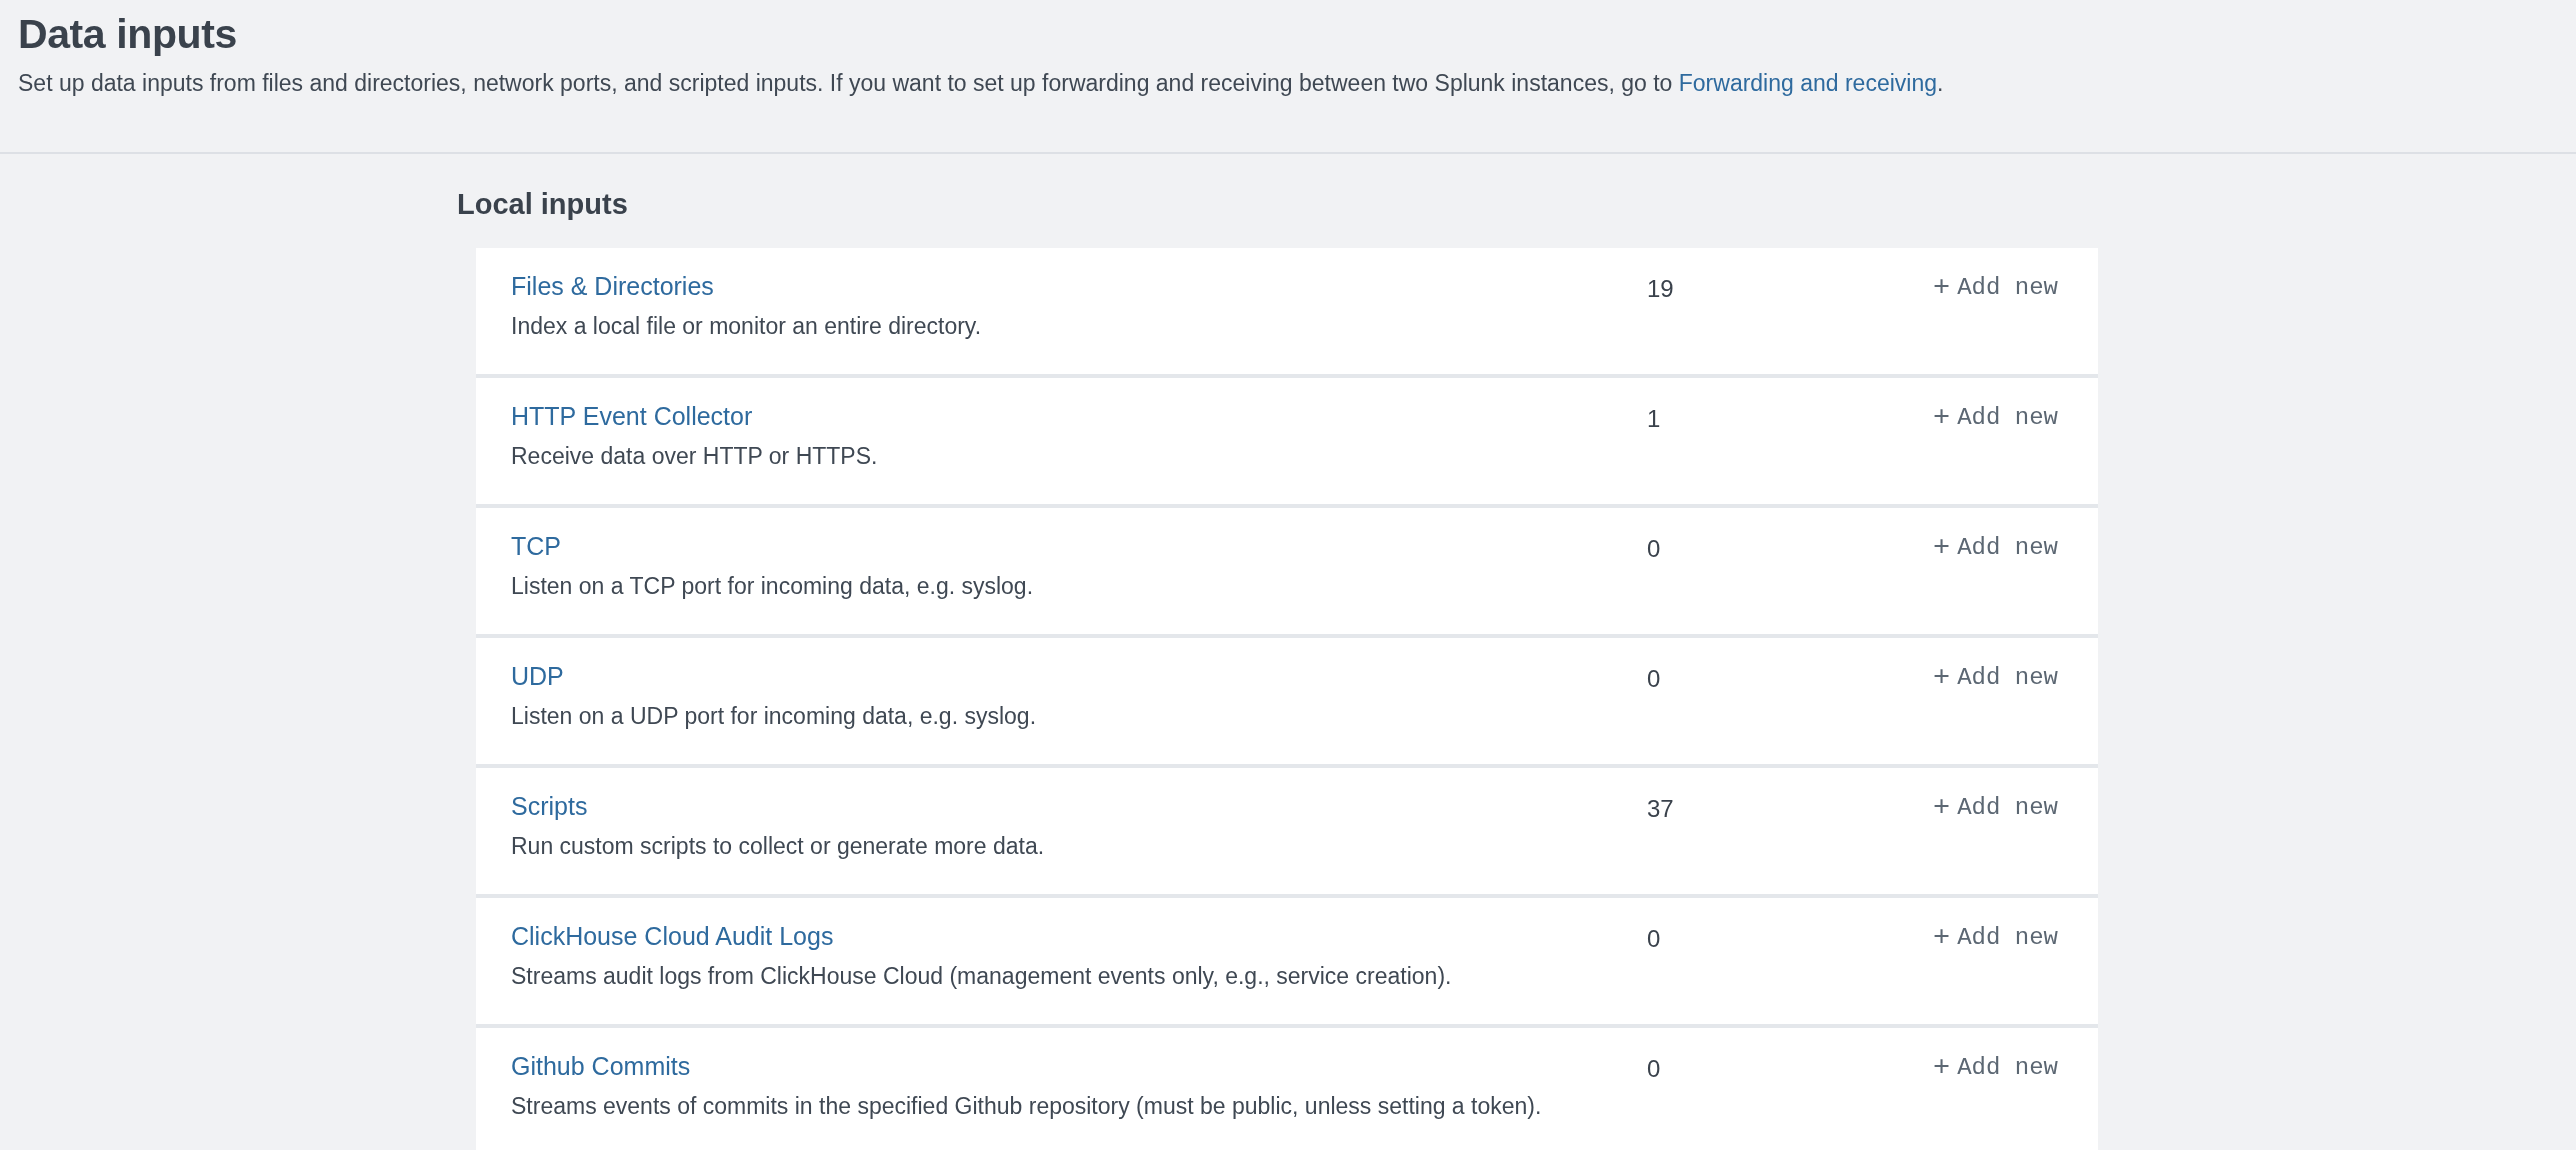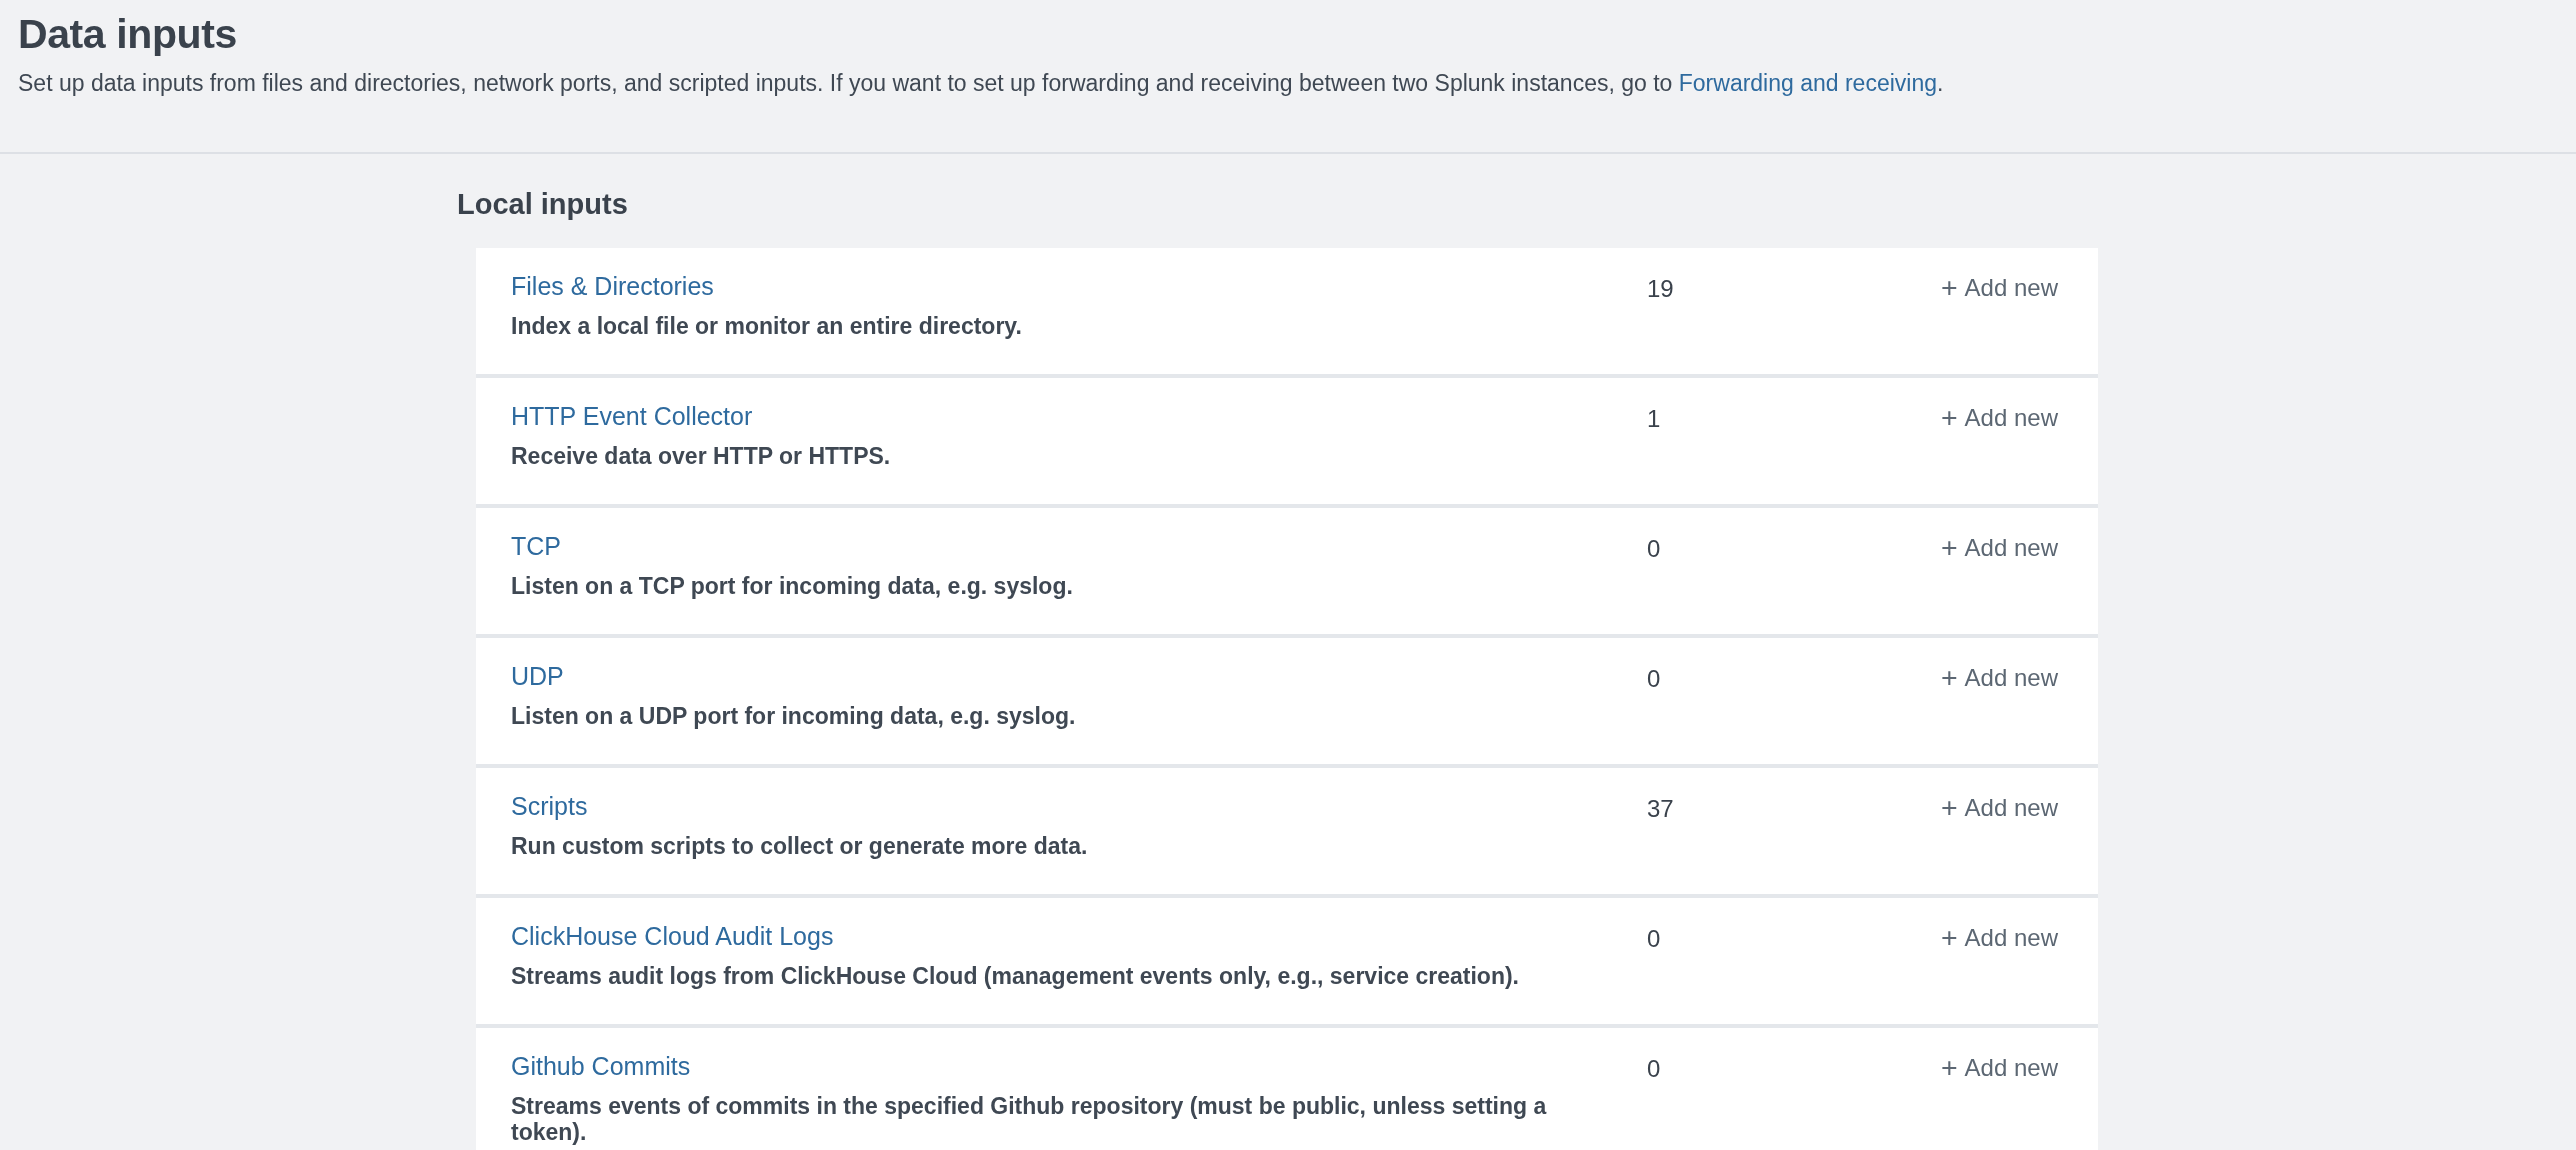--- a/index.html
+++ b/index.html
@@ -70,32 +70,31 @@
   .th-inputs { flex: 0 0 195px; padding-left: 35px; }
   .th-actions{ flex: 0 0 287px; justify-content: flex-end; padding-right: 40px; }
   .row {
     display: flex;
     height: 130px;
     background: var(--row-bg);
     border-bottom: 4.3px solid var(--row-divider);
   }
   .cell-type   { flex: 0 0 1136px; padding: 24px 0 0 35px; }
   .cell-inputs { flex: 0 0 198px;  padding: 27px 0 0 35px; font-size: 24px; color: var(--text-dark); }
-  .cell-actions{ flex: 1; padding: 24px 40px 0 0; text-align: right; }
+  .cell-actions{ flex: 1; padding: 24px 40px 0 0; text-align: right; font-family: Liberation Mono, monospace; }
   .type-link {
     font-size: 25px;
     line-height: 29px;
     color: var(--link-blue);
   }
   .row-desc {
     margin-top: 12px;
     font-size: 23px;
     line-height: 26px;
     color: var(--text-body);
-    font-weight: bold;
   }
   .add-new {
     font-size: 24px;
     line-height: 29px;
     color: var(--action-gray);
     white-space: nowrap;
   }
   .plus-glyph {
     font-size: 28.5px;
     font-weight: 400;

